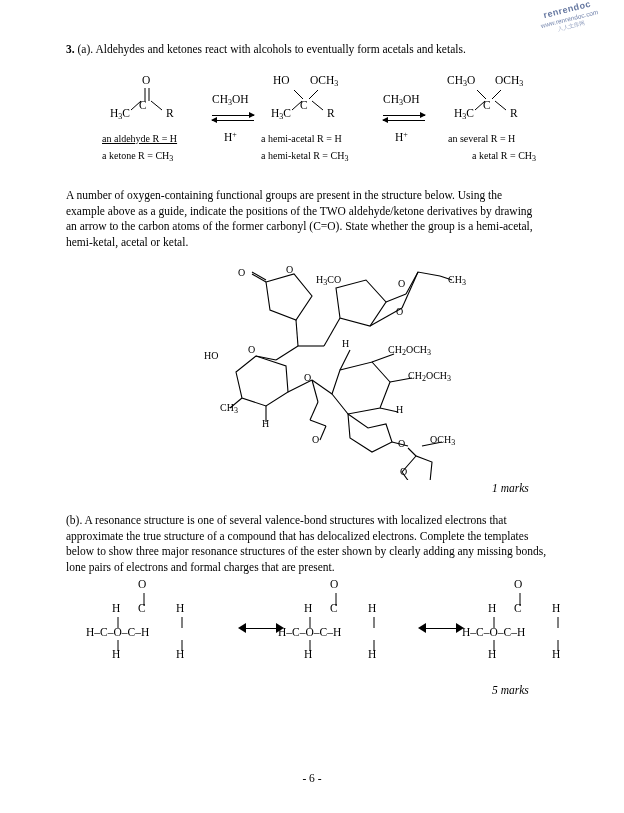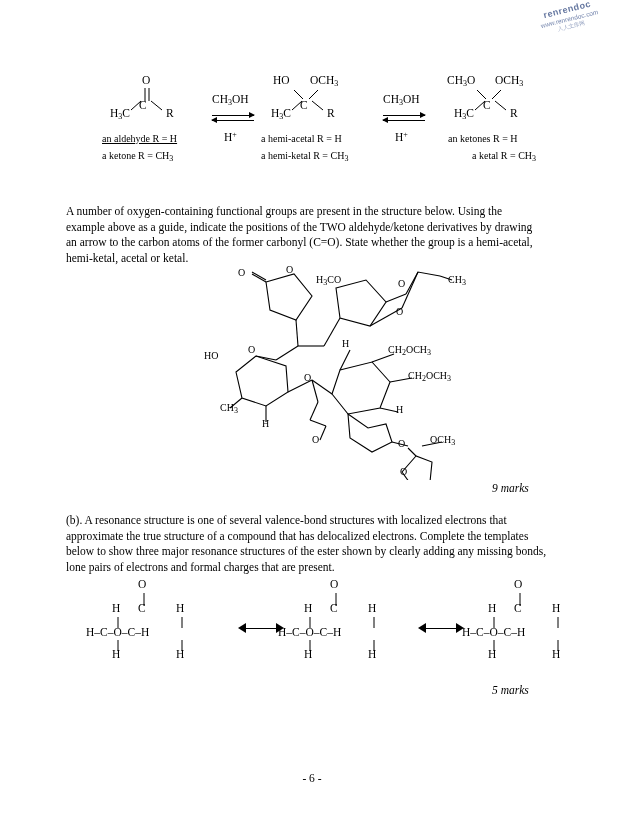--- a/index.html
+++ b/index.html
@@ -92,20 +92,24 @@
 <body>
 
 <div class="page">
 
   <div class="watermark">
     <div class="wm-logo">renrendoc</div>
     <div class="wm-url">www.renrendoc.com</div>
     <div class="wm-cn">人人文库网</div>
   </div>
 
+  <div class="body-text" style="left:66px;top:42px;width:500px;">
+    <span class="q-num">3.</span>
+    <span>(a). Aldehydes and ketones react with alcohols to eventually form acetals and ketals.</span>
+  </div>
 
   <div>
 
     <div class="chem" style="left:142px;top:74px;">O</div>
     <svg class="struct" style="left:140px;top:88px;" width="22" height="14">
       <line x1="5" y1="0" x2="5" y2="13" stroke="#000" stroke-width="1"></line>
       <line x1="9" y1="0" x2="9" y2="13" stroke="#000" stroke-width="1"></line>
     </svg>
     <div class="chem" style="left:139px;top:99px;">C</div>
     <div class="chem" style="left:110px;top:107px;">H<span class="sub">3</span>C</div>
@@ -163,25 +167,25 @@
     </svg>
     <div class="chem" style="left:483px;top:99px;">C</div>
     <div class="chem" style="left:454px;top:107px;">H<span class="sub">3</span>C</div>
     <div class="chem" style="left:510px;top:107px;">R</div>
     <svg class="struct" style="left:474px;top:100px;" width="12" height="12">
       <line x1="11" y1="1" x2="1" y2="10" stroke="#000" stroke-width="1"></line>
     </svg>
     <svg class="struct" style="left:494px;top:100px;" width="14" height="12">
       <line x1="1" y1="1" x2="12" y2="10" stroke="#000" stroke-width="1"></line>
     </svg>
-    <div class="chem small" style="left:448px;top:133px;">an ketones R = H</div>
+    <div class="chem small" style="left:448px;top:133px;">an several R = H</div>
     <div class="chem small" style="left:472px;top:150px;">a ketal R = CH<span class="sub">3</span></div>
   </div>
 
-  <div class="body-text" style="left:66px;top:188px;width:470px;margin-top:16px;">A number of oxygen-containing functional groups are present in the structure below. Using the example above as a guide, indicate the positions of the TWO aldehyde/ketone derivatives by drawing an arrow to the carbon atoms of the former carbonyl (C=O).  State whether the group is a hemi-acetal, hemi-ketal, acetal or ketal.</div>
+  <div class="body-text" style="left:66px;top:188px;width:470px;">A number of oxygen-containing functional groups are present in the structure below. Using the example above as a guide, indicate the positions of the TWO aldehyde/ketone derivatives by drawing an arrow to the carbon atoms of the former carbonyl (C=O).  State whether the group is a hemi-acetal, hemi-ketal, acetal or ketal.</div>
 
   <div style="position:absolute;left:190px;top:250px;width:330px;height:230px;">
     <svg width="330" height="230">
       <g stroke="#000" stroke-width="1.1" fill="none">
 
         <polygon points="76,32 104,24 122,46 106,70 80,60"></polygon>
         <line x1="76" y1="32" x2="62" y2="24"></line>
         <line x1="76" y1="30" x2="62" y2="22"></line>
 
         <line x1="106" y1="70" x2="108" y2="96"></line>
@@ -240,21 +244,21 @@
     <div class="chem small" style="left:152px;top:88px;">H</div>
     <div class="chem small" style="left:198px;top:94px;">CH<span class="sub">2</span>OCH<span class="sub">3</span></div>
     <div class="chem small" style="left:218px;top:120px;">CH<span class="sub">2</span>OCH<span class="sub">3</span></div>
     <div class="chem small" style="left:206px;top:154px;">H</div>
     <div class="chem small" style="left:122px;top:184px;">O</div>
     <div class="chem small" style="left:208px;top:188px;">O</div>
     <div class="chem small" style="left:240px;top:184px;">OCH<span class="sub">3</span></div>
     <div class="chem small" style="left:210px;top:216px;">O</div>
   </div>
 
-  <div class="marks" style="left:492px;top:482px;">9 marks</div>
+  <div class="marks" style="left:492px;top:482px;">1 marks</div>
 
   <div class="body-text" style="left:66px;top:513px;width:480px;">(b). A resonance structure is one of several valence-bond structures with localized electrons that approximate the true structure of a compound that has delocalized electrons. Complete the templates below to show three major resonance structures of the ester shown by clearly adding any missing bonds, lone pairs of electrons and formal charges that are present.</div>
 
   <div style="position:absolute;left:86px;top:578px;width:130px;height:70px;">
     <div class="chem" style="left:52px;top:0px;">O</div>
     <svg class="struct" style="left:56px;top:15px;" width="4" height="14">
       <line x1="2" y1="0" x2="2" y2="13" stroke="#000" stroke-width="1"></line>
     </svg>
     <div class="chem" style="left:26px;top:24px;">H</div>
     <div class="chem" style="left:52px;top:24px;">C</div>

